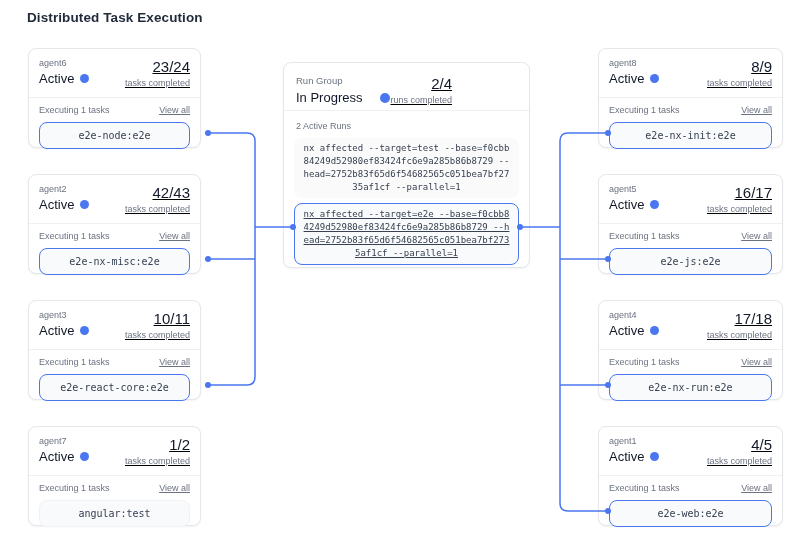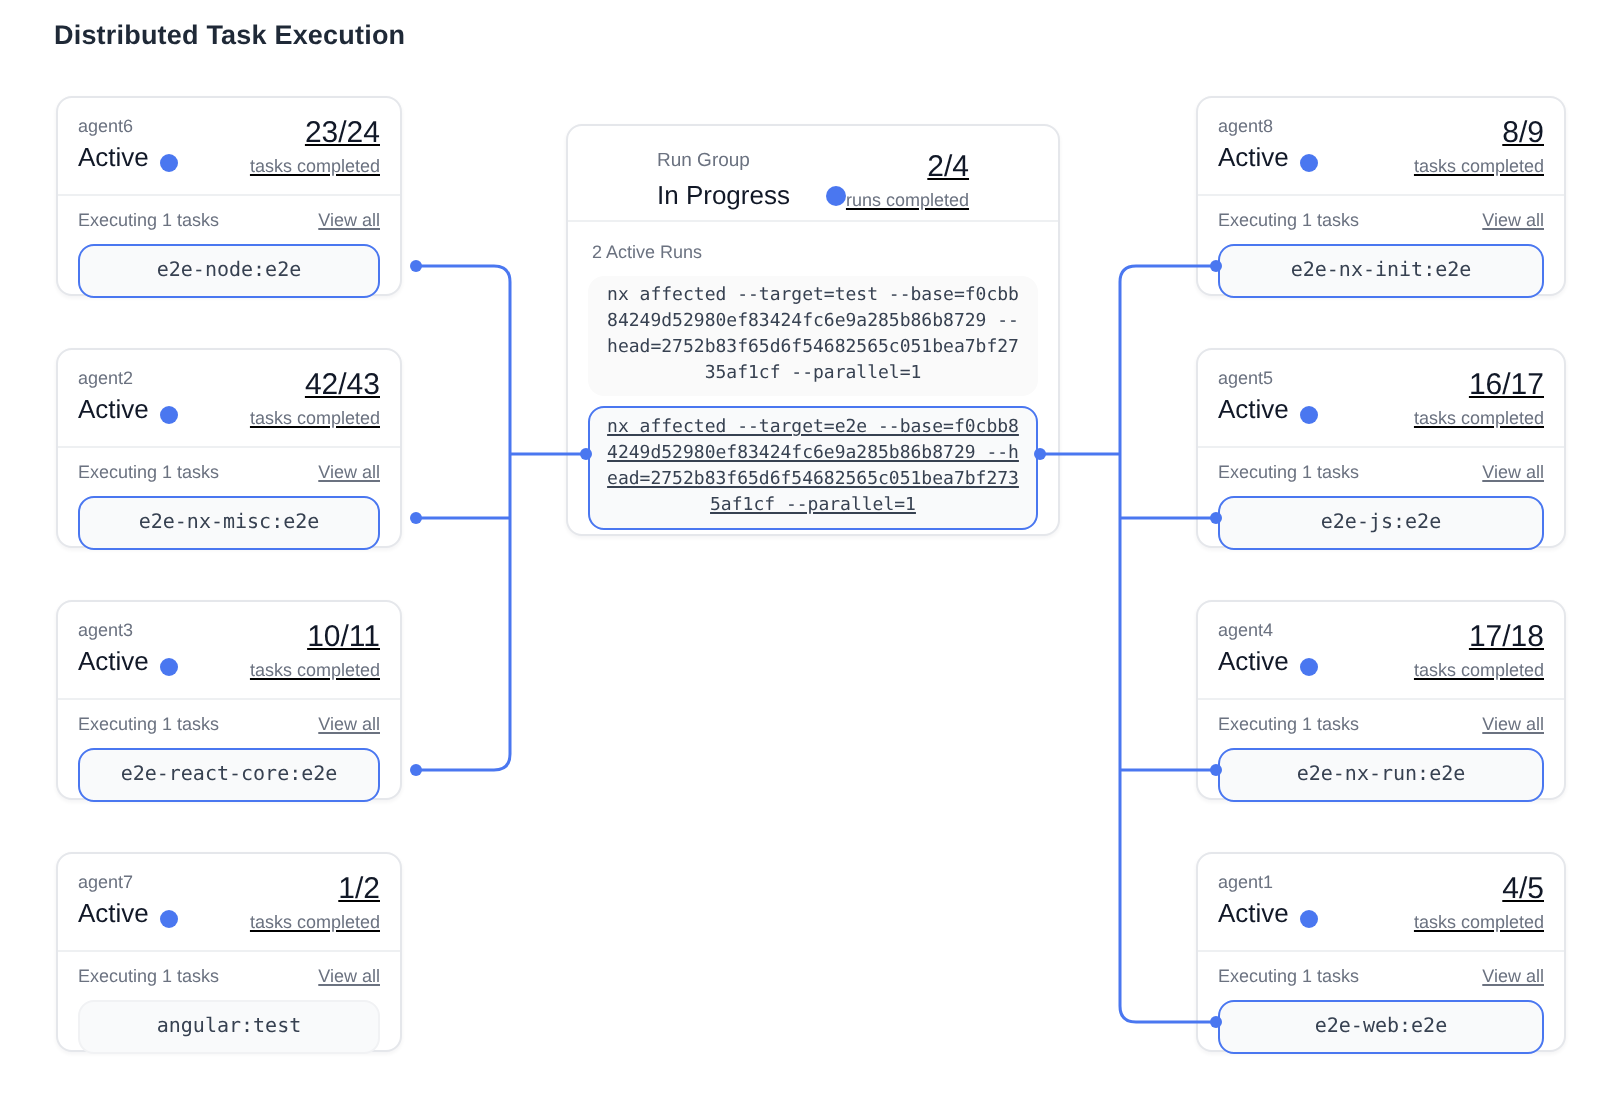--- a/index.html
+++ b/index.html
@@ -8,36 +8,36 @@
   body { width:800px; height:549px; position:relative; font-family:"Liberation Sans", sans-serif; overflow:hidden; }
 
   .page-title { position:absolute; left:27px; top:10px; font-size:13.5px; font-weight:bold; color:var(--txt-dark); letter-spacing:0.1px; }
 
   .card { position:absolute; background:#fff; border:1px solid var(--border); border-radius:8px; box-shadow:0 1px 2px rgba(16,24,40,0.05); }
   .agent-card { width:173px; height:100px; }
   .agent-card.right { width:185px; }
 
   .card-head { display:flex; justify-content:space-between; align-items:flex-start; padding:9px 10px 0; height:49px; border-bottom:1px solid var(--divider); }
   .agent-name { font-size:9px; color:var(--txt-gray); margin-bottom:3px; }
-  .agent-status { font-size:13px; color:#111827; display:flex; align-items:flex-end; gap:6px; }
+  .agent-status { font-size:13px; color:#111827; display:flex; align-items:center; gap:6px; }
   .dot { width:9px; height:9px; border-radius:50%; background:var(--accent); display:inline-block; }
   .head-right { text-align:right;text-decoration:underline; }
   .count { font-size:15px; color:#111827; font-weight:500; }
   .count-label { font-size:9px; color:var(--txt-gray); margin-top:3px; }
 
   .card-body { padding:7px 10px 0; }
   .exec-row { display:flex; justify-content:space-between; align-items:center; margin-bottom:7px; }
   .exec-label { font-size:9px; color:var(--txt-gray); }
   .view-all { font-size:9px; color:var(--txt-gray); text-decoration:underline; cursor:pointer; }
   .task-pill { height:27px; border-radius:8px; background:var(--pill-bg); display:flex; align-items:center; justify-content:center;
                font-family:"DejaVu Sans Mono", monospace; font-size:10px; color:var(--mono-txt); cursor:pointer; border:1px solid #f1f2f4; }
   .task-pill.hl { border:1.5px solid var(--accent); }
 
   .run-card { left:283px; top:62px; width:247px; height:206px; }
-  .run-head { display:flex; justify-content:center; align-items:flex-start; padding:12px 12px 0; height:48px; border-bottom:1px solid var(--divider); }
+  .run-head { display:flex; justify-content:flex-start; align-items:flex-start; padding:12px 12px 0; height:48px; border-bottom:1px solid var(--divider); }
   .run-label { font-size:9.5px; color:var(--txt-gray); margin-bottom:4px; }
   .run-status { font-size:13px; color:#111827; display:flex; align-items:center; gap:18px; }
   .run-status .dot { width:10px; height:10px; }
   .run-body { padding:8px 10px 4px; }
   .active-runs { font-size:9px; color:var(--txt-gray); margin:2px 0 7px 2px; }
   .cmd { border-radius:8px; background:#fafafa; padding:4px 8px; margin-bottom:5px;
          font-family:"DejaVu Sans Mono", monospace; font-size:9px; line-height:13px; color:var(--mono-txt);
          text-align:center; word-break:break-all; cursor:pointer; }
   .cmd.hl { background:var(--pill-bg); border:1.5px solid var(--accent);text-decoration:underline; }
 

